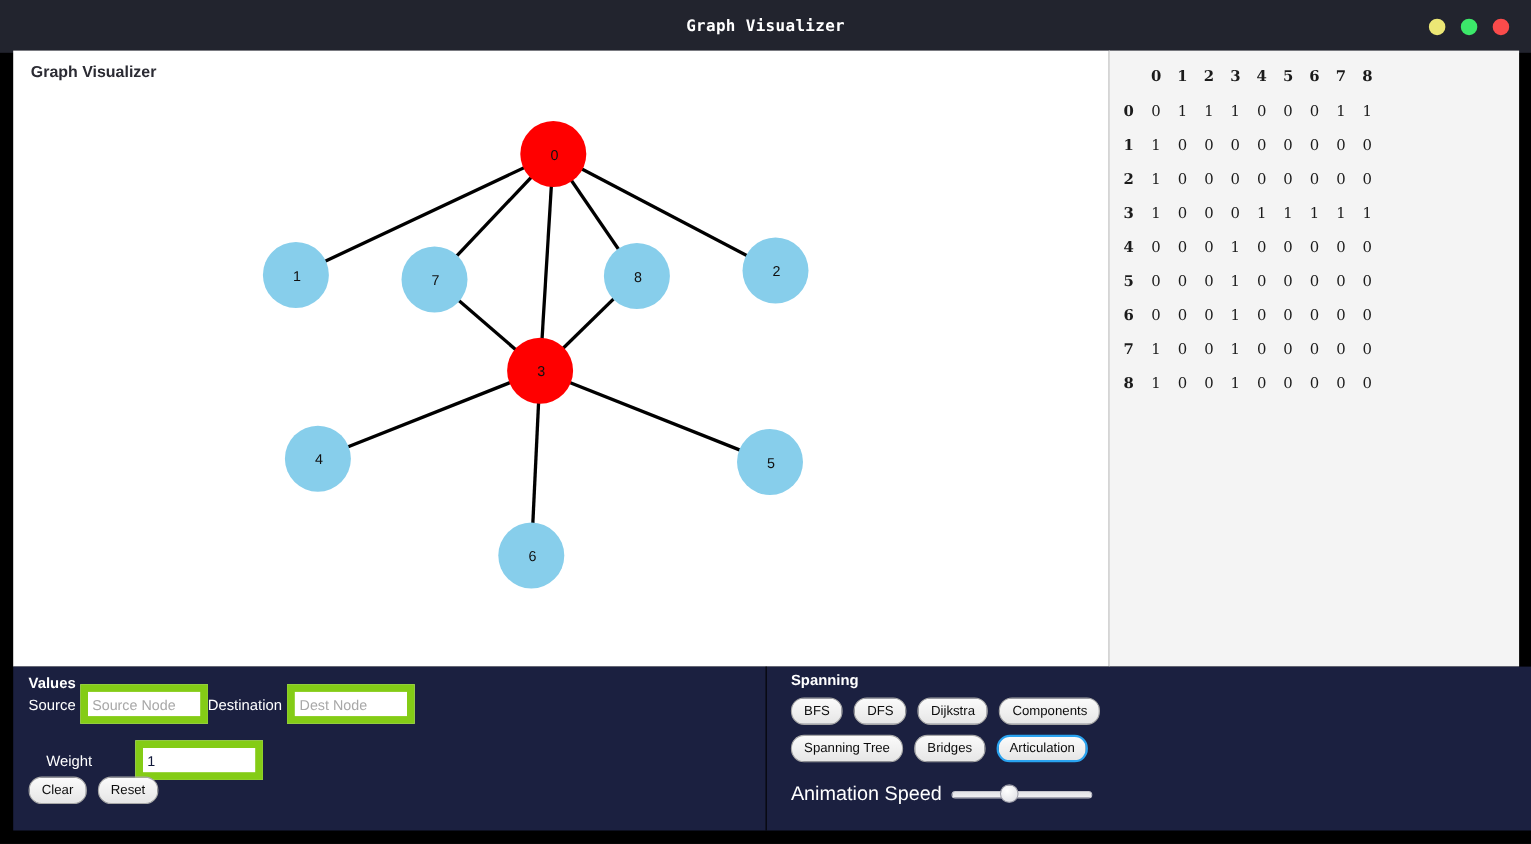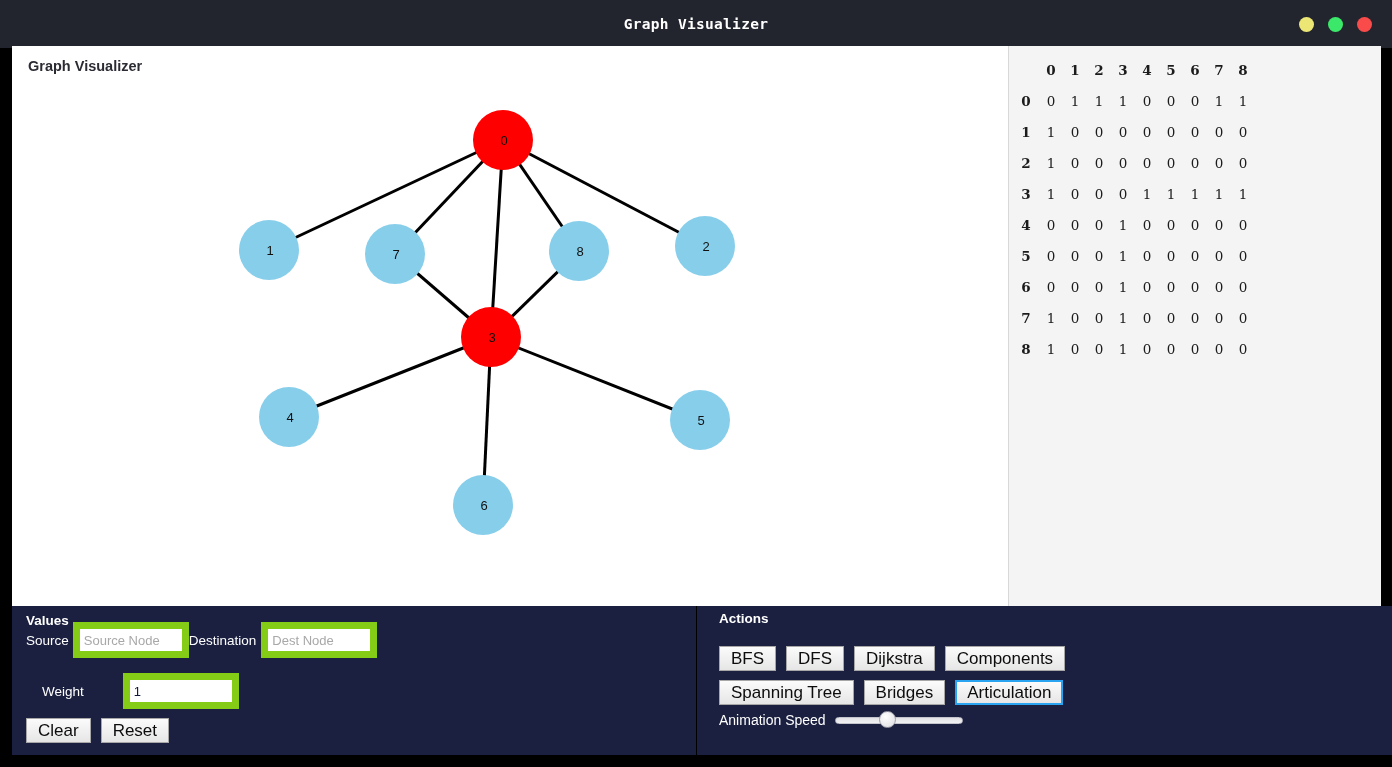--- a/index.html
+++ b/index.html
@@ -181,50 +181,49 @@
     box-sizing: content-box;
     outline: none;
   }
   input.text-field::placeholder { color: #a8a8a8; }
   #source-input { width: 94px; }
   #dest-input { width: 94px; margin-left: 1px; }
   #weight-input { width: 94px; }
 
   .btn {
     font-family: "Liberation Sans", sans-serif;
-    font-size: 17px;
+    font-size: 12px;
     color: #0c0c0c;
     background: linear-gradient(#fbfbfb, #e6e6e6);
     border: 1px solid #a7a7a7;
-    border-radius: 0;
+    border-radius: 12px;
     padding: 4px 11px;
     cursor: pointer;
     line-height: 15px;
-    margin-top: 12px;
   }
   .btn.focused {
     border: 2px solid #2aa3f0;
     padding: 3px 10px;
   }
   .btn-row {
     position: absolute;
     display: flex;
     gap: 10px;
     align-items: center;
   }
   .speed-row {
     position: absolute;
     left: 22px;
     top: 105px;
     display: flex;
     align-items: center;
     gap: 9px;
   }
   .speed-label {
-    font-size: 14px;
+    font-size: 18px;
     color: #ffffff;
   }
   .slider-wrap {
     position: relative;
     width: 128px;
     height: 18px;
   }
   .slider-track {
     position: absolute;
     left: 0;
@@ -466,21 +465,21 @@
 
       <div class="btn-row" style="left:14px; top:100px;">
         <button class="btn">Clear</button>
         <button class="btn">Reset</button>
       </div>
     </div>
 
     <div class="divider-v"></div>
 
     <div class="actions-panel">
-      <div class="section-title">Actions</div>
+      <div class="section-title">Spanning</div>
       <div class="btn-row" id="actions-row-1" style="left:22px; top:28px;">
           <button class="btn">BFS</button>
           <button class="btn">DFS</button>
           <button class="btn">Dijkstra</button>
           <button class="btn">Components</button>
         </div>
       <div class="btn-row" id="actions-row-2" style="left:22px; top:62px;">
           <button class="btn">Spanning Tree</button>
           <button class="btn">Bridges</button>
           <button class="btn focused">Articulation</button>

